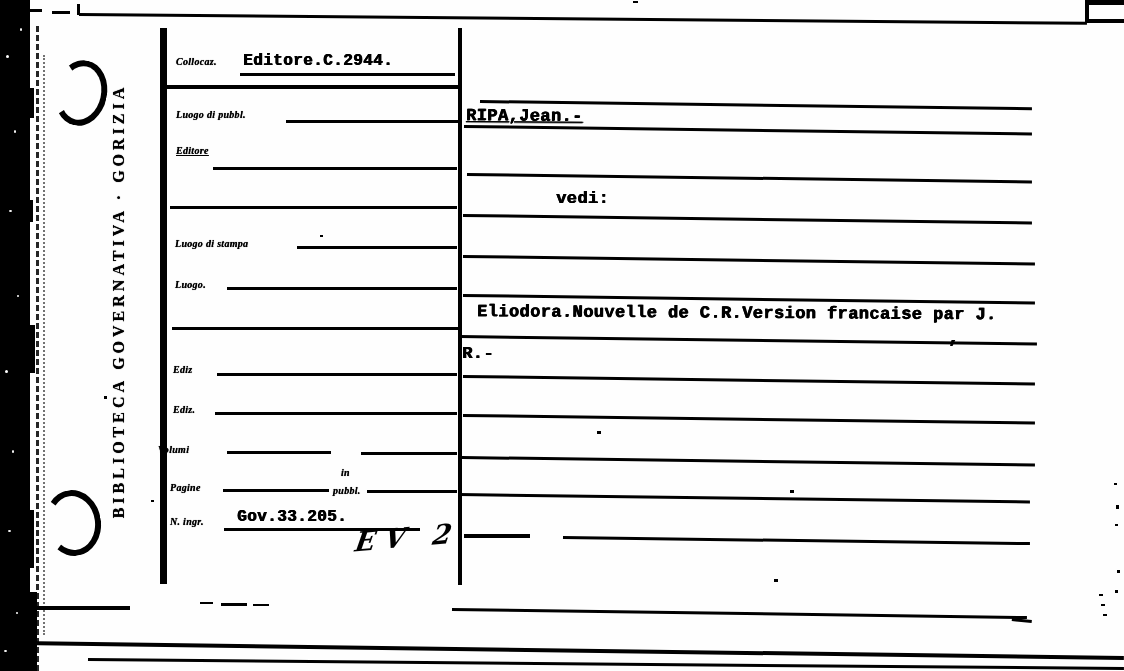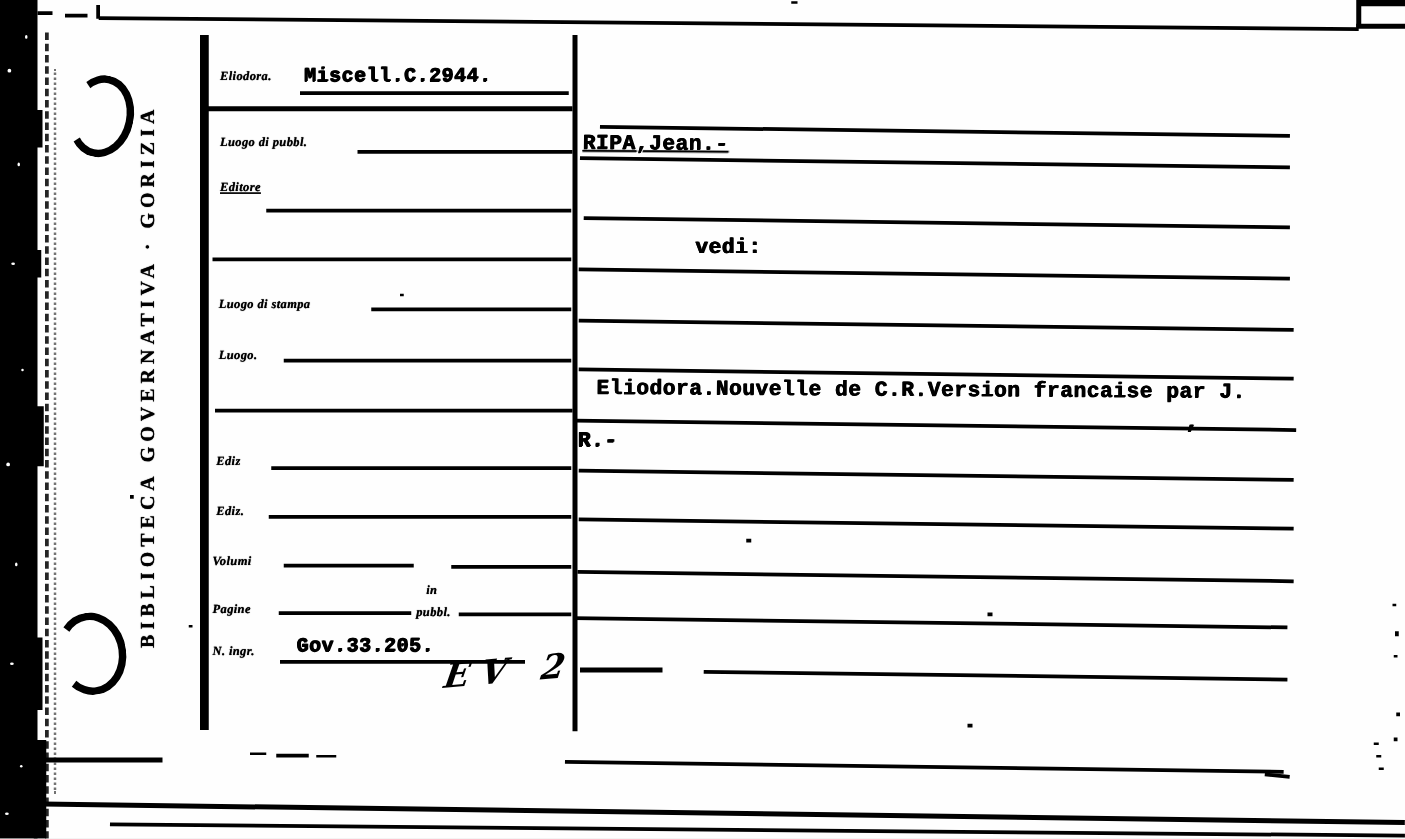--- a/index.html
+++ b/index.html
@@ -57,34 +57,34 @@
   <div class="speck" style="left:633px;top:1px;width:5px;height:2px;"></div>
   <div class="speck" style="left:1088px;top:0;width:36px;height:5px;"></div>
   <div class="speck" style="left:1085px;top:0;width:4px;height:22px;"></div>
   <div class="speck" style="left:1085px;top:19px;width:39px;height:3.5px;"></div>
 
   <div class="vr" style="left:160px;top:28px;width:7px;height:556px;"></div>
   <div class="vr" style="left:458px;top:28px;width:4px;height:557px;"></div>
 
   <div class="vname">BIBLIOTECA GOVERNATIVA · GORIZIA</div>
 
-  <div class="lbl" style="left:176px;top:56px;">Eliodora.</div>
+  <div class="lbl" style="left:176px;top:56px;">Collocaz.</div>
   <div class="lbl" style="left:176px;top:109px;">Luogo di pubbl.</div>
   <div class="lbl" style="left:176px;top:145px;text-decoration:underline;">Editore</div>
   <div class="lbl" style="left:175px;top:238px;">Luogo di stampa</div>
   <div class="lbl" style="left:175px;top:279px;">Luogo.</div>
   <div class="lbl" style="left:173px;top:364px;">Ediz</div>
   <div class="lbl" style="left:173px;top:404px;">Ediz.</div>
-  <div class="lbl" style="left:170px;top:444px;text-align:right;">Volumi</div>
+  <div class="lbl" style="left:158px;top:444px;text-align:right;">Volumi</div>
   <div class="lbl" style="left:341px;top:447px;margin-top:20px;">in</div>
   <div class="lbl" style="left:170px;top:482px;">Pagine</div>
   <div class="lbl" style="left:333px;top:485px;">pubbl.</div>
   <div class="lbl" style="left:170px;top:516px;">N. ingr.</div>
 
-  <div class="tw val" style="left:243px;top:52px;">Miscell.C.2944.</div>
+  <div class="tw val" style="left:243px;top:52px;">Editore.C.2944.</div>
   <div class="tw val" style="left:237px;top:508px;">Gov.33.205.</div>
 
   <div class="ln" style="left:240px;top:73px;width:215px;"></div>
   <div class="ln" style="left:166px;top:85px;width:292px;height:4px;"></div>
   <div class="ln" style="left:286px;top:120px;width:172px;"></div>
   <div class="ln" style="left:213px;top:167px;width:244px;"></div>
   <div class="ln" style="left:170px;top:206px;width:287px;"></div>
   <div class="ln" style="left:297px;top:246px;width:160px;"></div>
   <div class="ln" style="left:227px;top:287px;width:230px;"></div>
   <div class="ln" style="left:172px;top:327px;width:286px;"></div>

